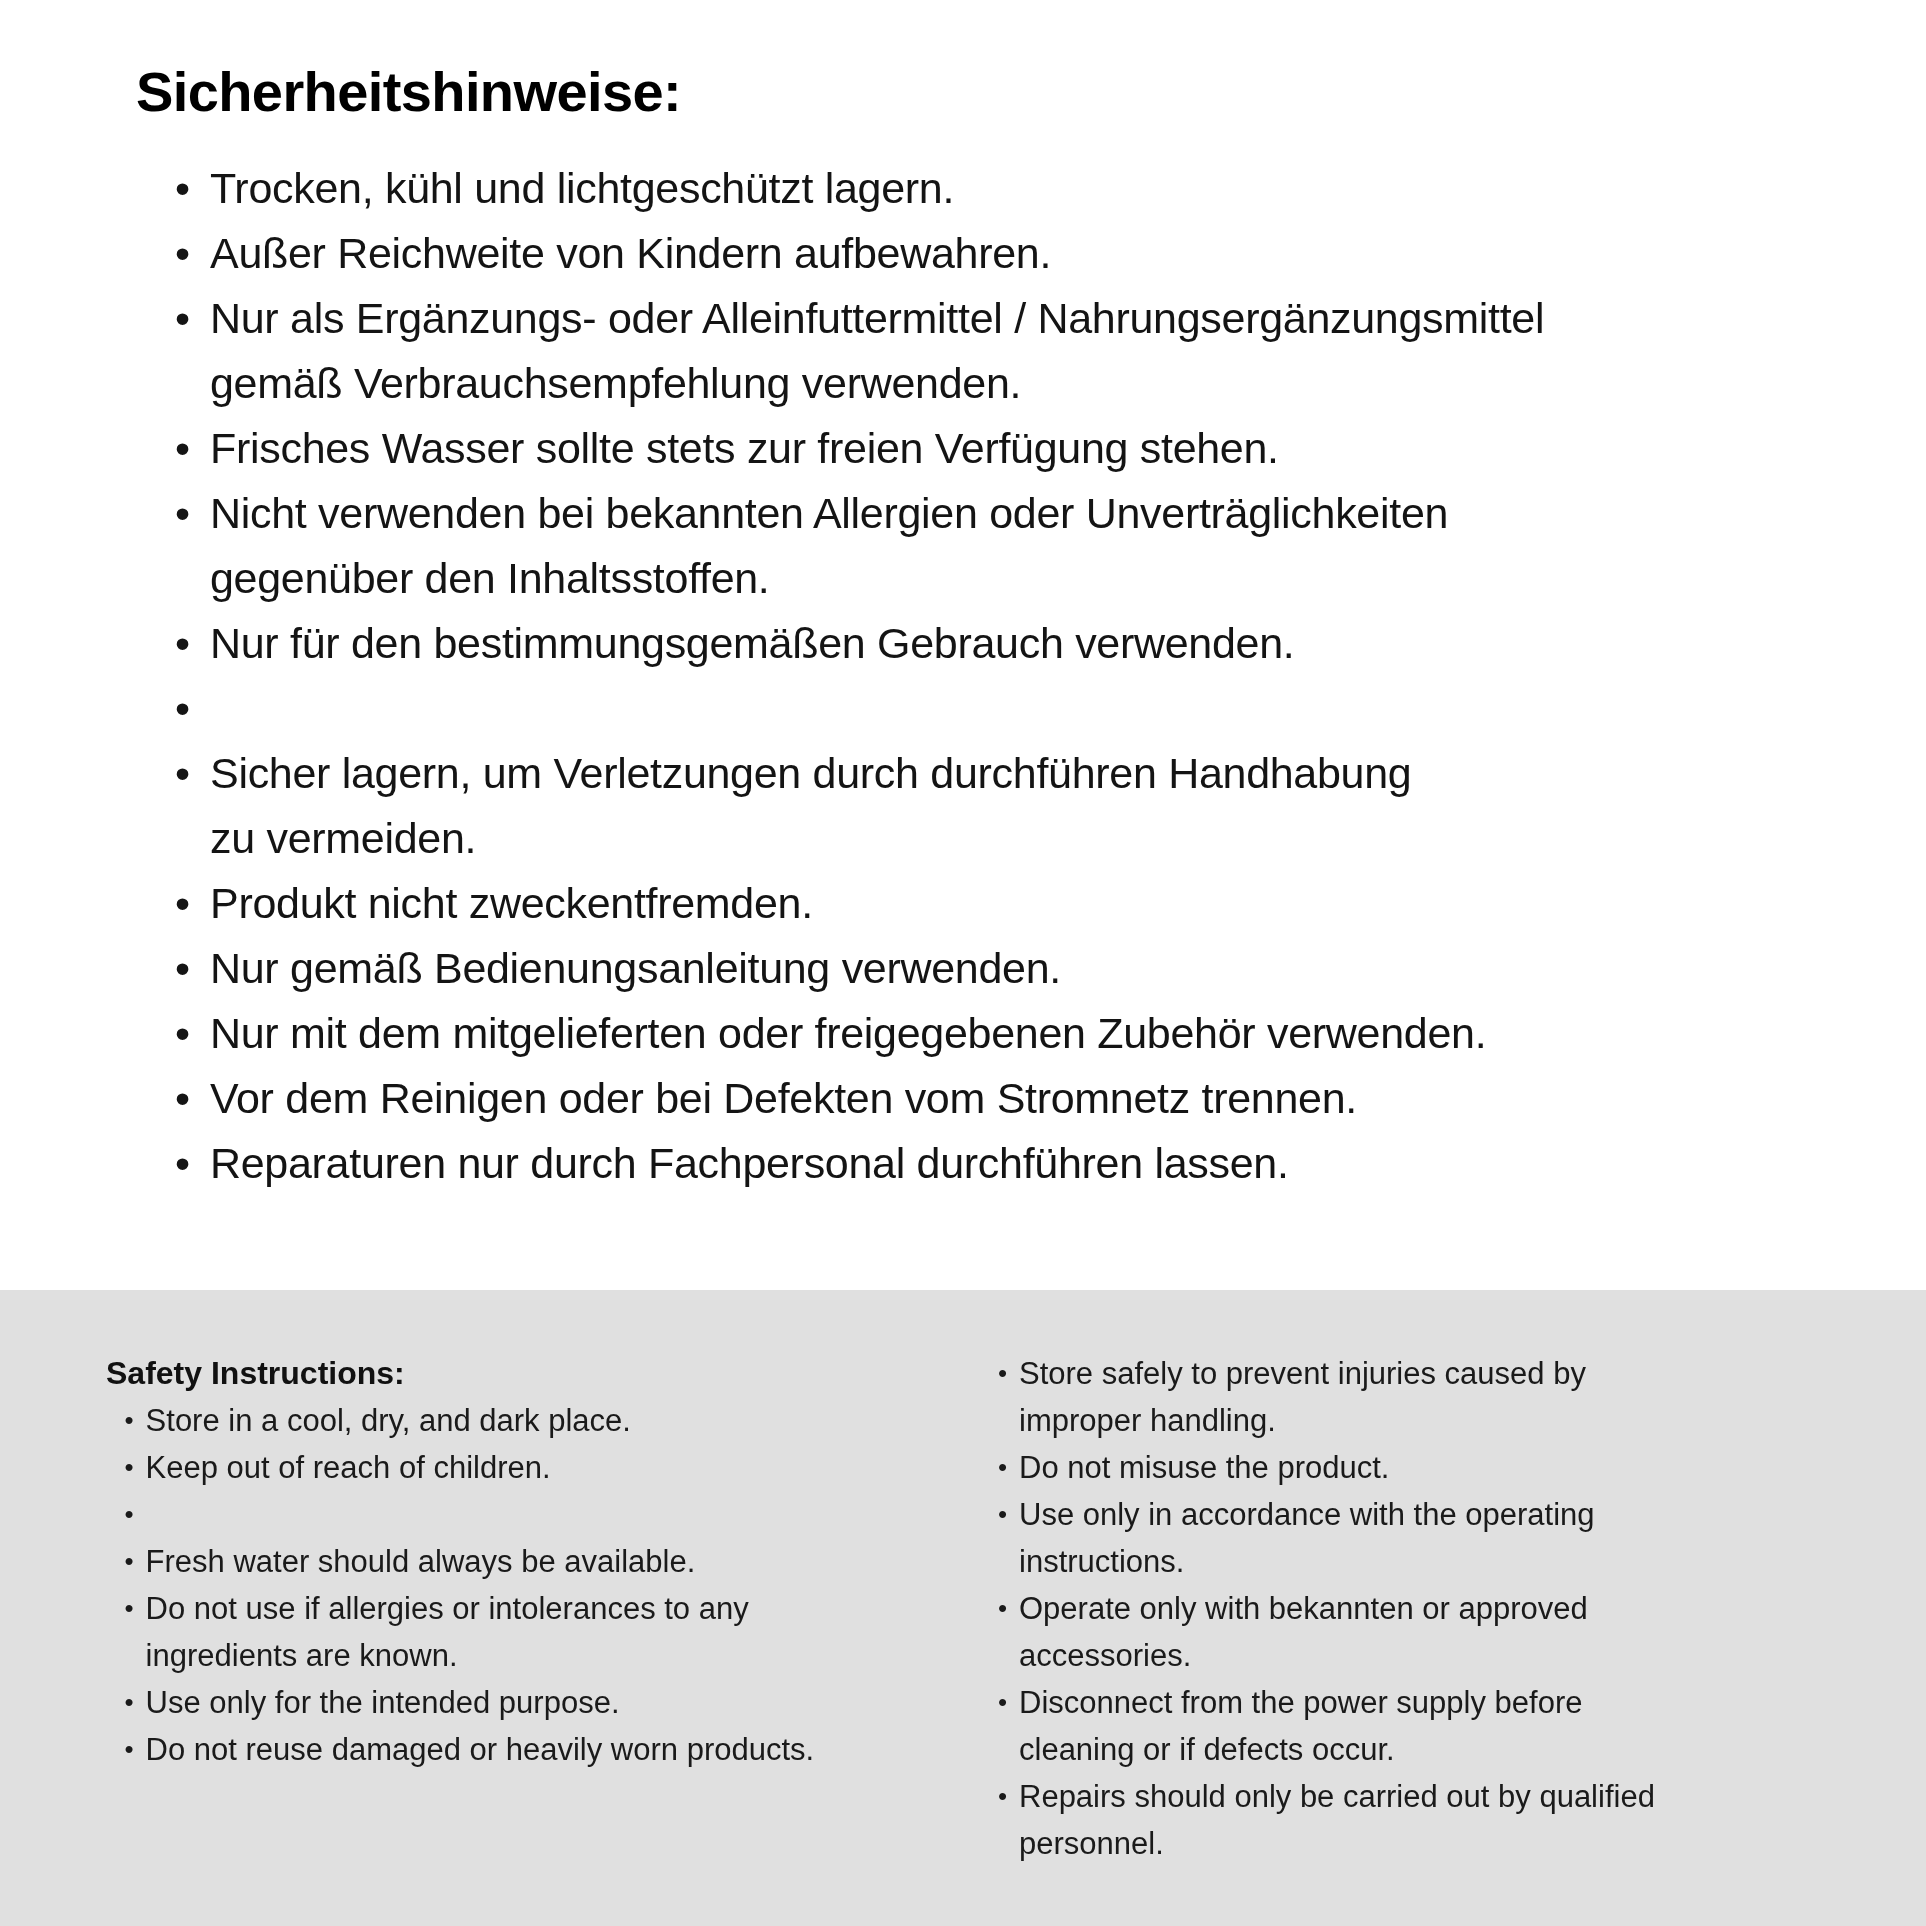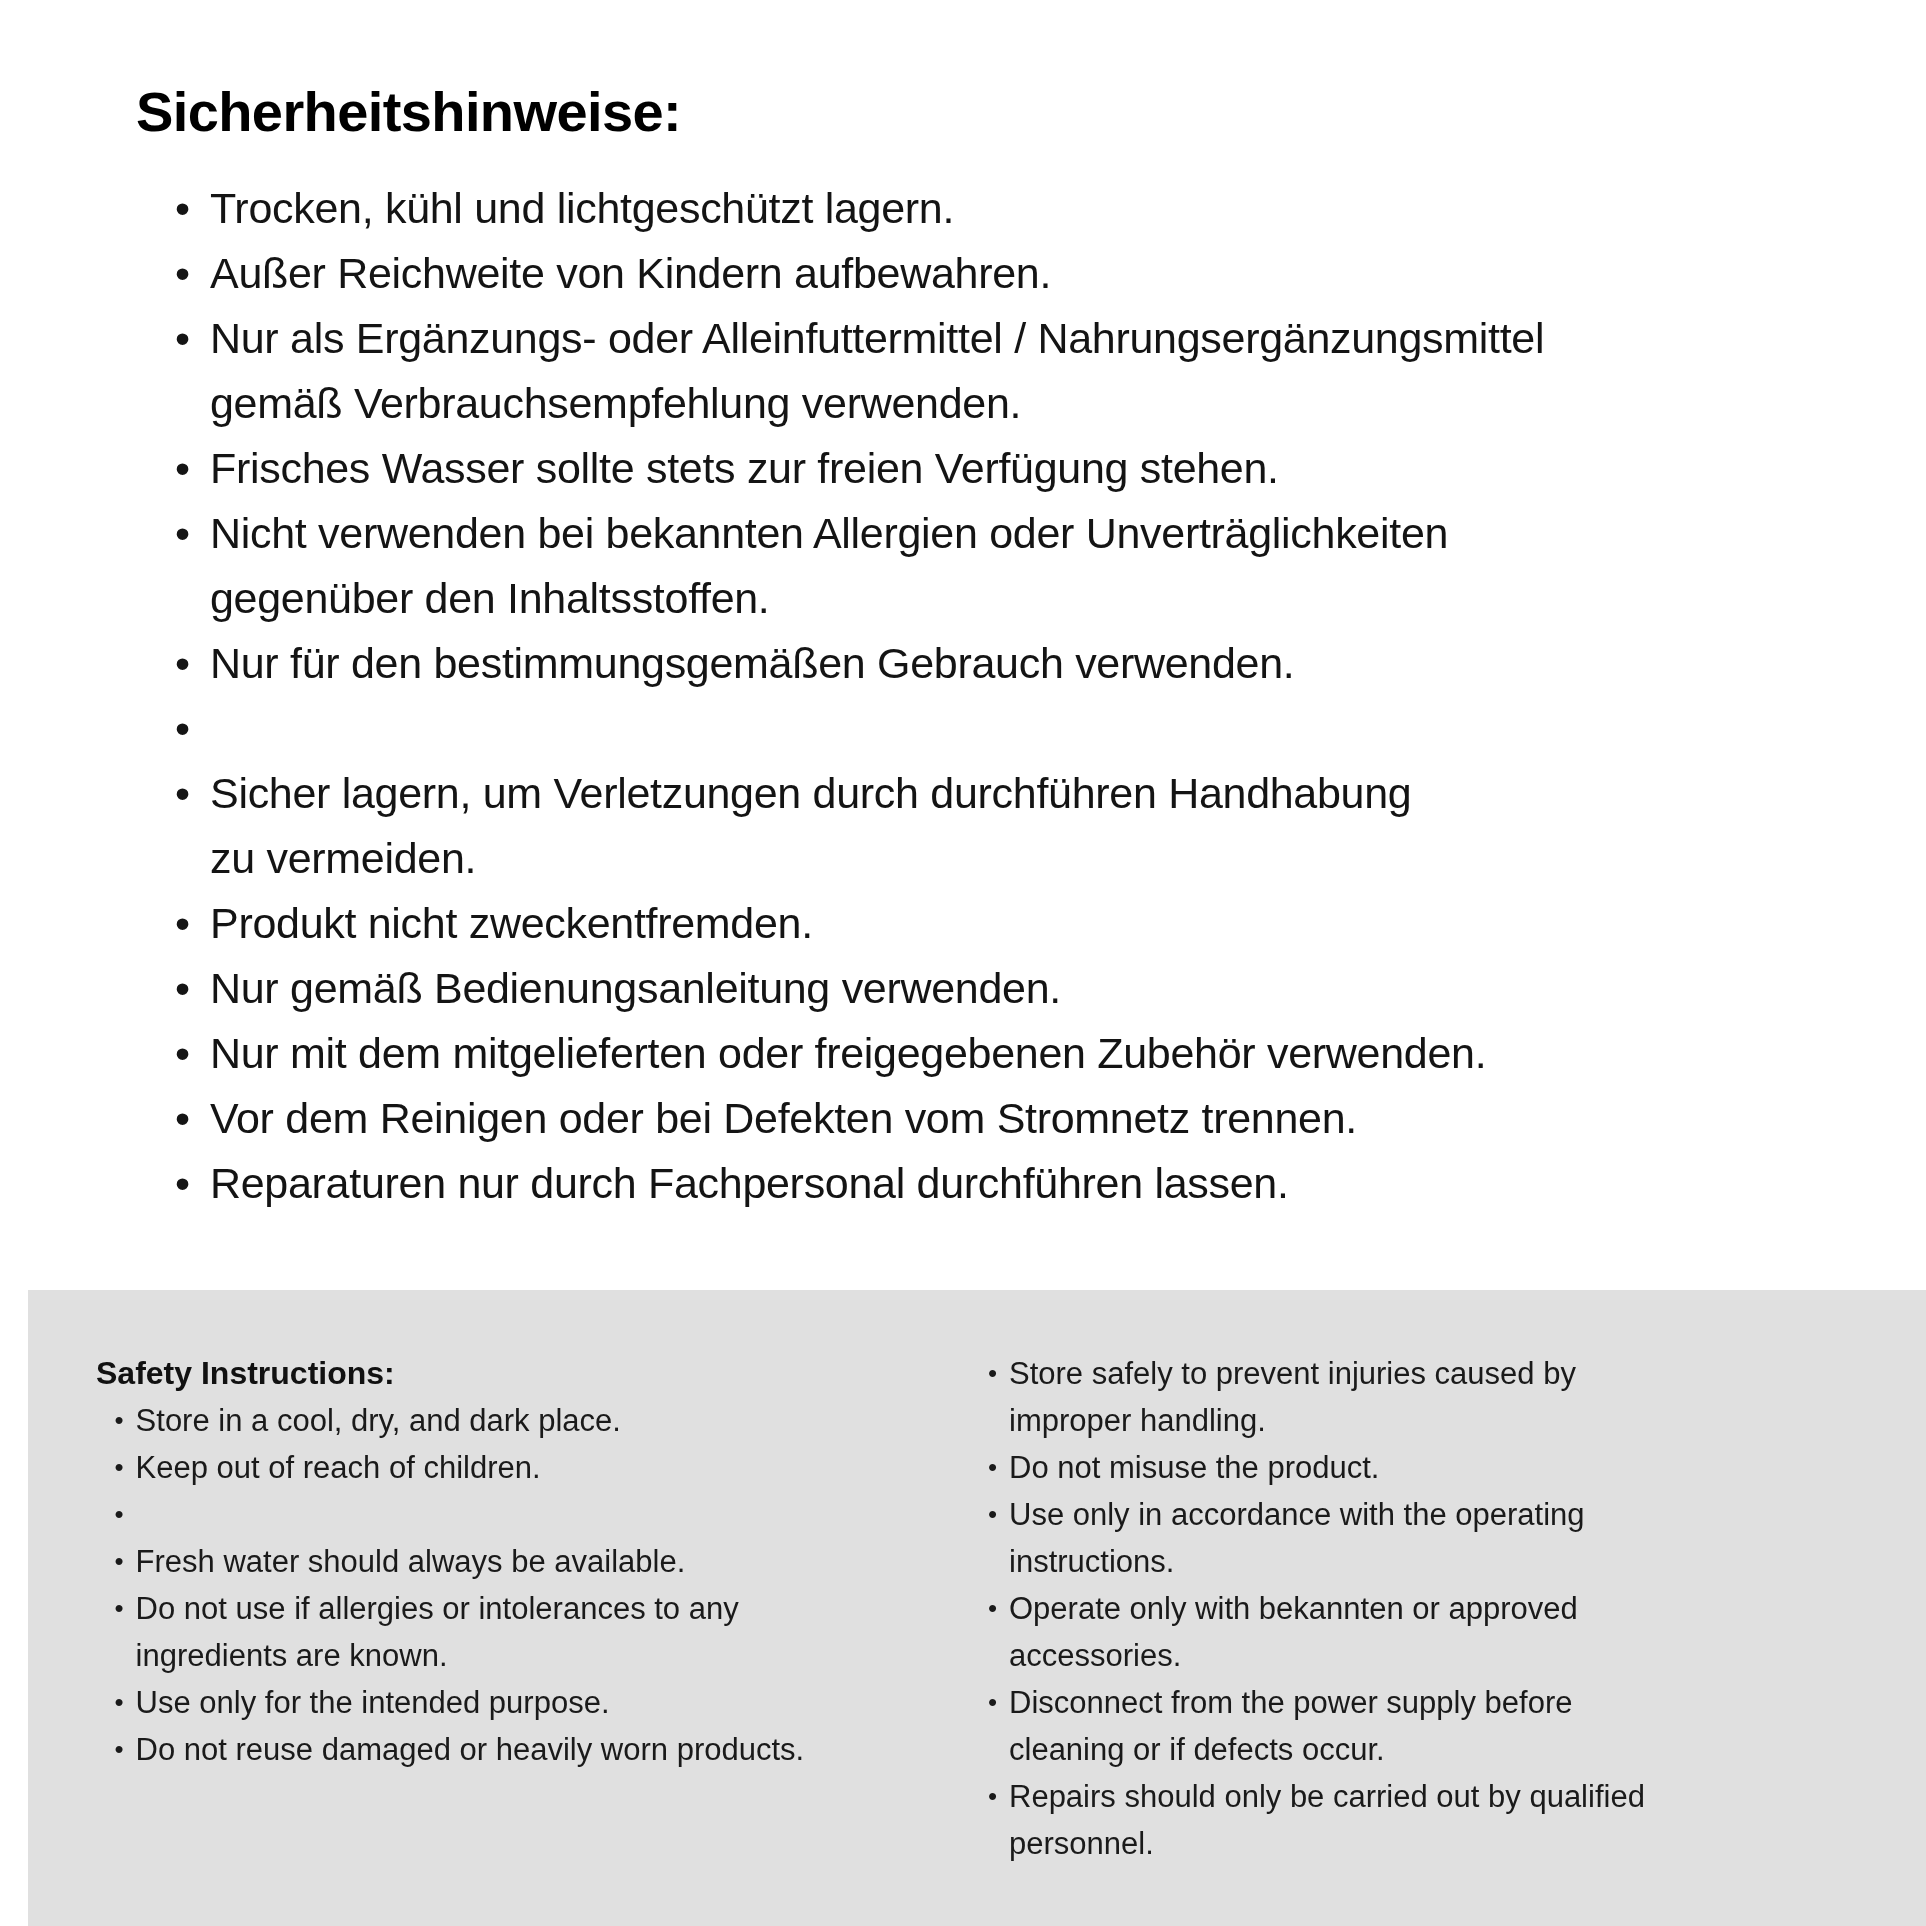--- a/index.html
+++ b/index.html
@@ -15,21 +15,21 @@
   .page {
     width: 1926px;
     height: 1926px;
     display: flex;
     flex-direction: column;
   }
   
   .de-section {
     box-sizing: border-box;
     height: 1291px;
-    padding: 84px 77px 0 136px;
+    padding: 64px 77px 0 136px;
     background: #ffffff;
   }
   .de-title {
     margin: 0;
     font-size: 56px;
     line-height: 1.0;
     font-weight: bold;
     letter-spacing: -0.6px;
     color: #000000;
   }
@@ -45,23 +45,22 @@
     letter-spacing: -0.3px;
   }
   .de-list .dot {
     flex: 0 0 35px;
   }
   
   .en-panel {
     box-sizing: border-box;
     height: 636px;
     background: #e0e0e0;
-    padding: 60px 39px 0 68px;
-    display: flex;
-    margin-left: 28px;
+    padding: 60px 39px 0 106px;
+    display: flex;
   }
   .col-left {
     box-sizing: border-box;
     width: 892px;
     flex: 0 0 892px;
   }
   .col-right {
     flex: 1 1 auto;
   }
   .en-title {

